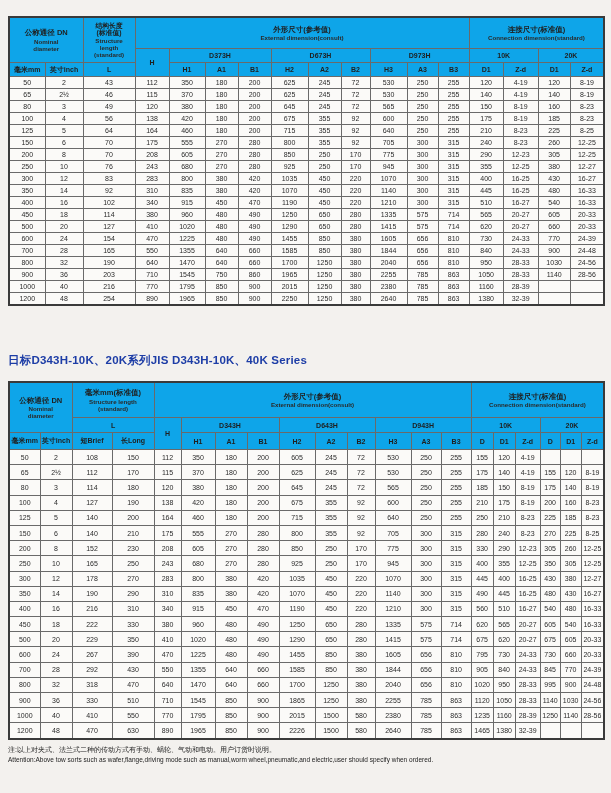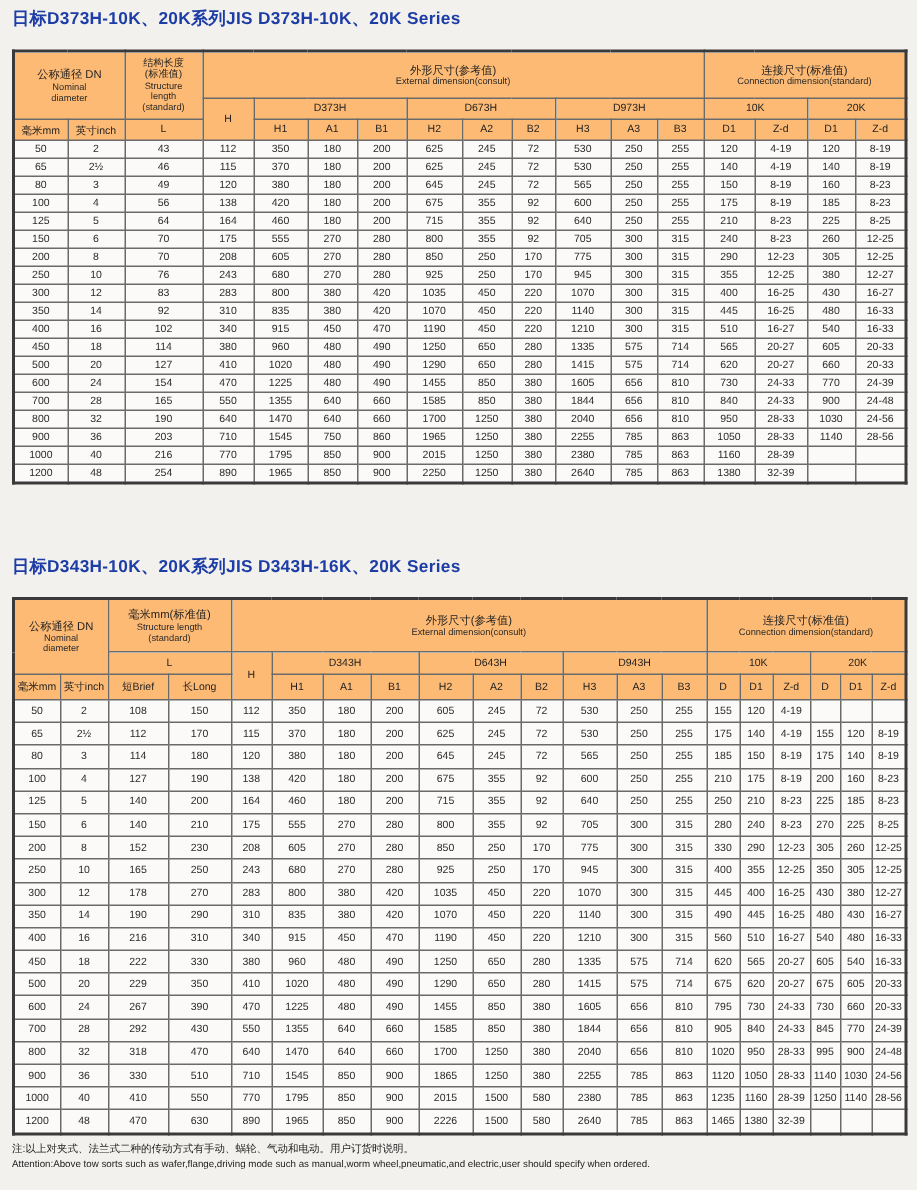--- a/index.html
+++ b/index.html
@@ -29,22 +29,22 @@
   }
   th, td {
     border:1px solid #6a6a6a;
     text-align:center;
     vertical-align:middle;
     padding:0;
     overflow:hidden;
     white-space:nowrap;
   }
   th {
-    background:#fdba74;
-    font-weight:normal;
+    background:#0ea5e9;
+    font-weight:bold;
     color:#1f1f1f;
   }
   .zh { display:block; font-size:7.5px; line-height:1.25; }
   .zh.sm { font-size:6.8px; line-height:1.15; }
   .en { display:block; font-size:6.2px; line-height:1.15; color:#2a2a2a; }
   .lbl { font-size:7px; }
   .t1 thead tr:first-child th { height:30px; }
   .t1 thead tr:nth-child(2) th { height:13px; font-size:7px; }
   .t1 thead tr:nth-child(3) th { height:13px; font-size:7px; }
   .t1 tbody td { height:11px; font-size:7px; }
@@ -54,21 +54,20 @@
   .t2 tbody td { height:14.2px; font-size:7px; }
   .notes { margin-top:5px; width:480px; }
   .note-zh { font-size:7px; line-height:1.5; color:#222; }
   .note-en { font-size:6.5px; line-height:1.45; color:#222; }
 </style>
 </head>
 <body>
 
 <div class="page">
 
-  <div class="title">日标D373H-10K、20K系列JIS D373H-10K、20K Series</div>
 
   <table class="t1">
     <colgroup>
       <col style="width:36px">
         <col style="width:38px">
         <col style="width:52px">
         <col style="width:34px">
       <col style="width:36px">
         <col style="width:33px">
         <col style="width:33px">
@@ -491,21 +490,21 @@
           <td>785</td>
           <td>863</td>
           <td>1380</td>
           <td>32-39</td>
           <td></td>
           <td></td>
         </tr>
       </tbody>
   </table>
 
-  <div class="title title2">日标D343H-10K、20K系列JIS D343H-16K、20K Series</div>
+  <div class="title title2">日标D343H-10K、20K系列JIS D343H-10K、40K Series</div>
 
   <table class="t2">
     <colgroup>
       <col style="width:31px">
         <col style="width:32px">
         <col style="width:40px">
         <col style="width:42px">
       <col style="width:27px">
       <col style="width:34px">
         <col style="width:32px">

